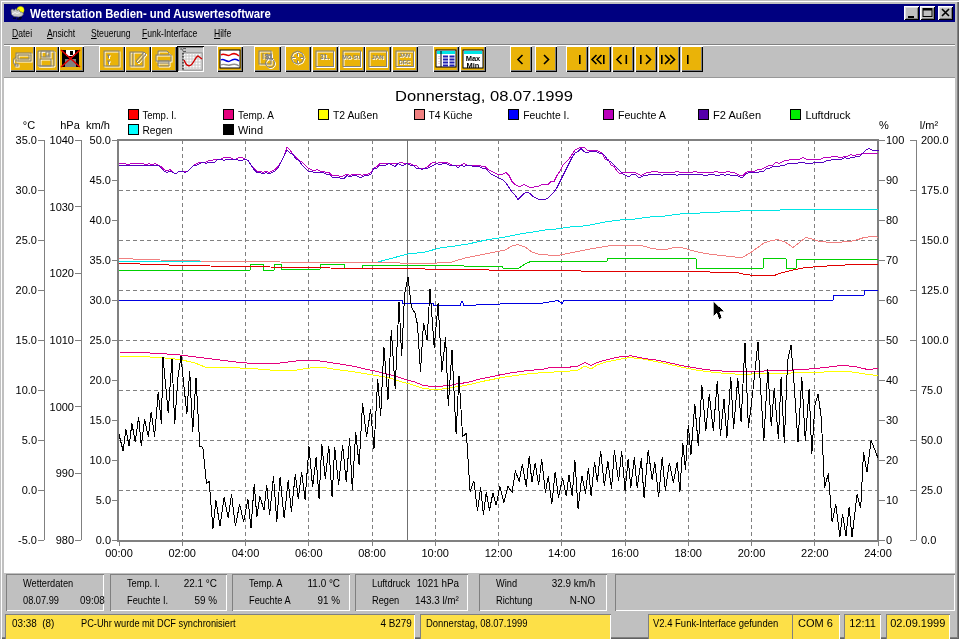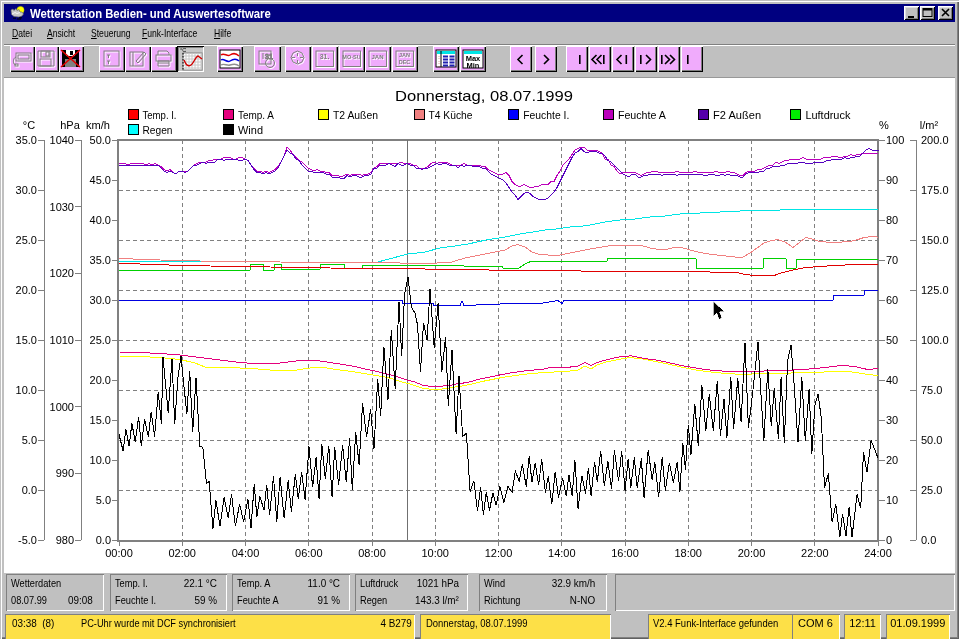--- a/index.html
+++ b/index.html
@@ -5,26 +5,26 @@
 body { position:relative; will-change:transform; background:#c0c0c0; font-family:"Liberation Sans",sans-serif; font-size:11px;
   box-shadow: inset 1px 1px 0 #c0c0c0, inset 2px 2px 0 #ffffff, inset -1px -1px 0 #606060, inset -2px -2px 0 #808080; }
 .titlebar { position:absolute; left:4px; top:4px; width:951px; height:18px; background:#000080; }
 .title { position:absolute; left:26px; top:2px; color:#fff; font-size:13px; font-weight:bold; transform:scaleX(0.87); transform-origin:0 0; }
 .wbtn { position:absolute; top:2px; width:15px; height:14px; background:#c0c0c0; overflow:hidden;
   box-shadow: inset 1px 1px 0 #ffffff, inset -1px -1px 0 #000000, inset 2px 2px 0 #dfdfdf, inset -2px -2px 0 #808080; }
 .menubar { position:absolute; left:4px; top:22px; width:951px; height:22px; }
 .mitem { position:absolute; top:5px; color:#000; transform:scaleX(0.78); transform-origin:0 0; }
 .mitem u { text-decoration:underline; }
 .tsep { position:absolute; left:4px; top:44px; width:951px; height:2px; border-top:1px solid #808080; border-bottom:1px solid #ffffff; }
-.tbtn { position:absolute; background:#f0abfc; display:flex; align-items:center; justify-content:center;
+.tbtn { position:absolute; background:#eab308; display:flex; align-items:center; justify-content:center;
   box-shadow: inset 1px 1px 0 #ffffff, inset -1px -1px 0 #000000, inset -2px -2px 0 #808080; }
 .tbtn.pressed { box-shadow: inset 1px 1px 0 #000000, inset -1px -1px 0 #ffffff, inset 2px 2px 0 #808080; background:#c8c8c8; }
 .tbot { position:absolute; left:4px; top:77px; width:951px; height:1px; background:#989898; }
 .panel { position:absolute; background:#c0c0c0; box-shadow: inset 1px 1px 0 #808080, inset -1px -1px 0 #ffffff; }
-.prow { position:relative; height:15px; margin-top:2px; line-height:15px; }
+.prow { position:relative; height:15px; margin-top:2px; line-height:15px;margin-left:12px; }
 .sbox { position:absolute; height:31px; background:#fde047; box-shadow: inset 1px 1px 0 #808080, inset -1px -1px 0 #ffffff; }
 .sbox span { top:3px; }
 </style></head>
 <body>
 <div class="titlebar">
     <svg width="16" height="16" viewBox="0 0 16 16" style="position:absolute;left:6px;top:1px">
       <circle cx="10.5" cy="5" r="3.6" fill="#ffff00" stroke="#c0c000" stroke-width="0.5"></circle>
       <path d="M1 5 l2 -1 1 1.5 2 -2 1 2 2 -1 1 2.5 2 0 1.5 2 -1.5 2 -3 1 -5 -0.5 -2.5 -2 z" fill="#c8c8c8" stroke="#606060" stroke-width="0.6"></path>
       <path d="M2 9 l3 -1.5 2 1 3 -1" stroke="#ffffff" stroke-width="0.8" fill="none"></path>
       <path d="M3 13.2 h3 M7 14 h4 M9 12.8 h3" stroke="#000" stroke-width="1"></path>
@@ -543,13 +543,13 @@
 <div class="sbox" style="left:648px;top:614px;width:172.5px">
     <span style="position:absolute;left:5px;transform:scaleX(0.86);transform-origin:0 0">V2.4 Funk-Interface gefunden</span>
   </div>
 <div class="sbox" style="left:791.5px;top:614px;width:48px">
     <span style="position:absolute;left:0;right:0;text-align:center">COM 6</span>
   </div>
 <div class="sbox" style="left:844px;top:614px;width:37px">
     <span style="position:absolute;left:0;right:0;text-align:center">12:11</span>
   </div>
 <div class="sbox" style="left:885.5px;top:614px;width:64.5px">
-    <span style="position:absolute;left:0;right:0;text-align:center">01.09.1999</span>
+    <span style="position:absolute;left:0;right:0;text-align:center">02.09.1999</span>
   </div>
 </body></html>

